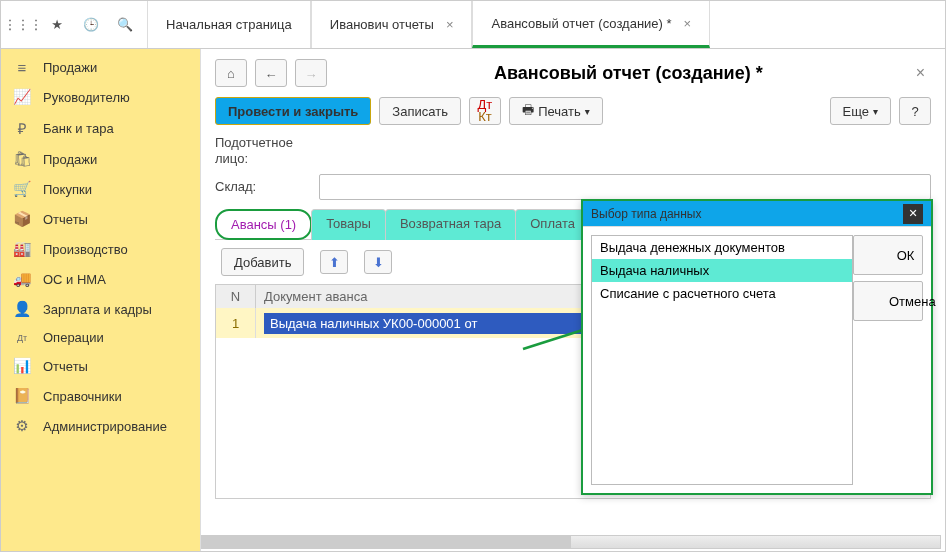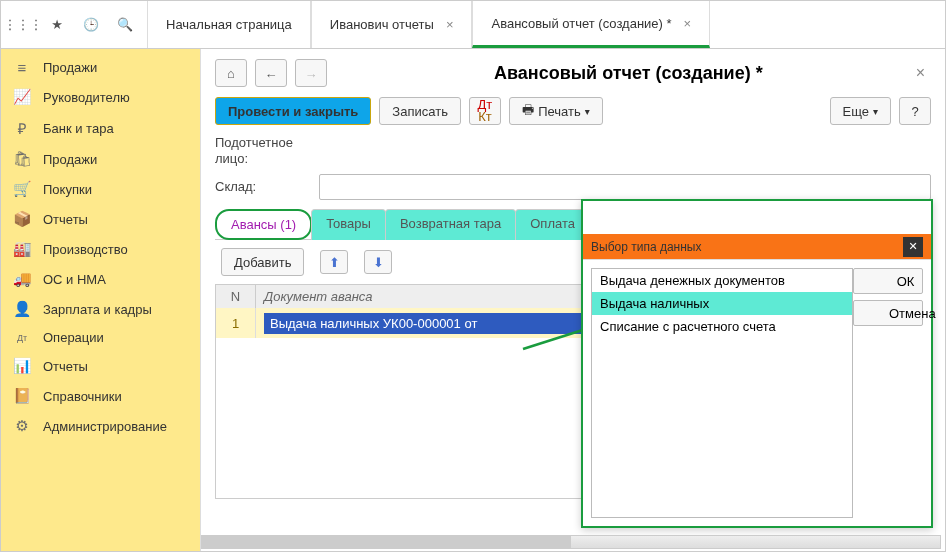--- a/index.html
+++ b/index.html
@@ -48,47 +48,47 @@
   .hl-tab { border:2px solid #1a9c3e; border-radius:14px; }
   
   
   .grid-toolbar { display:flex; align-items:center; gap:16px; padding:8px 6px;}
   .move-btn { width:28px; height:24px; border:1px solid #bbb; border-radius:3px; background:#f7f7f7; display:flex; align-items:center; justify-content:center; color:#4a73d1; cursor:pointer;}
   
   .grid { border:1px solid #ccc; }
   .grid-head { display:flex; background:#eee; }
   .grid-head .gh { padding:4px 8px; border-right:1px solid #ccc; color:#666;}
   .gh-n { width:40px; text-align:center;}
-  .gh-doc { flex:1;font-style:italic; }
+  .gh-doc { flex:1; }
   .gh-sum { width:44px; }
   .grid-row { display:flex; align-items:stretch; background:#fff6c4; height:30px;}
   .grid-row .gc { border-right:1px solid #ddd; display:flex; align-items:center; padding:0 6px;}
   .gc-n { width:40px; justify-content:center; color:#8a6d00;}
   .gc-doc { flex:1; position:relative; padding:0;}
   .gc-sum { width:44px; }
   .doc-sel { background:#2e5bbf; color:#fff; padding:3px 6px; margin:2px; flex:1; }
   .doc-dd { width:18px; height:24px; border:1px solid #bbb; display:flex; align-items:center; justify-content:center; color:#666; cursor:pointer; margin:2px 1px;}
   .doc-dots { width:22px; height:24px; border:2px solid #1a9c3e; border-radius:6px; display:flex; align-items:center; justify-content:center; color:#333; cursor:pointer; margin:2px 2px; font-weight:bold; background:#fff;}
   .doc-open { width:18px; height:24px; display:flex; align-items:center; justify-content:center; color:#666; cursor:pointer; margin:2px 1px;}
   .grid-empty { height: 160px; background:#fff;}
   
   
   .arrow-svg { position:absolute; pointer-events:none;}
   
   
   .dialog { position:absolute; top:150px; right:12px; width:352px; border:2px solid #1a9c3e; background:#fff; box-shadow:0 2px 8px rgba(0,0,0,0.2); }
-  .dialog .dlg-title { background:#f97316; height:26px; display:flex; align-items:center; padding:0 8px; border-bottom:1px solid #ddd;margin-top:33px;}
+  .dialog .dlg-title { background:#0ea5e9; height:26px; display:flex; align-items:center; padding:0 8px; border-bottom:1px solid #ddd;}
   .dialog .dlg-title span { flex:1; color:#333; font-size:12px;}
   .dialog .dlg-close { width:20px; height:20px; background:#333; color:#fff; display:flex; align-items:center; justify-content:center; font-size:11px; cursor:pointer;}
   .dialog .dlg-body { display:flex; padding:8px; gap:0;}
   .dialog .dlg-list { flex:1; border:1px solid #bbb; height:250px; overflow:hidden;}
   .dlg-list-item { padding:4px 8px; cursor:pointer;}
   .dlg-list-item.selected { background:#5eead4; }
   .dialog .dlg-btns { display:flex; flex-direction:column; gap:6px; width:70px;}
-  .dialog .dlg-btns button { height:26px; border:1px solid #bbb; border-radius:2px; background:#f7f7f7; cursor:pointer;padding-left:35px;}
+  .dialog .dlg-btns button { height:40px; border:1px solid #bbb; border-radius:2px; background:#f7f7f7; cursor:pointer;padding-left:35px;}
   
   
   .bottom-sb { position:absolute; bottom:2px; left:200px; right:4px; height:14px; background:linear-gradient(#eee,#ddd); border:1px solid #ccc;}
   .bottom-sb .thumb { position:absolute; left:0; top:0; bottom:0; width:50%; background:#ccc;}
 </style>
 </head>
 <body>
 
 <div class="top-bar">
   <div class="top-icons">

